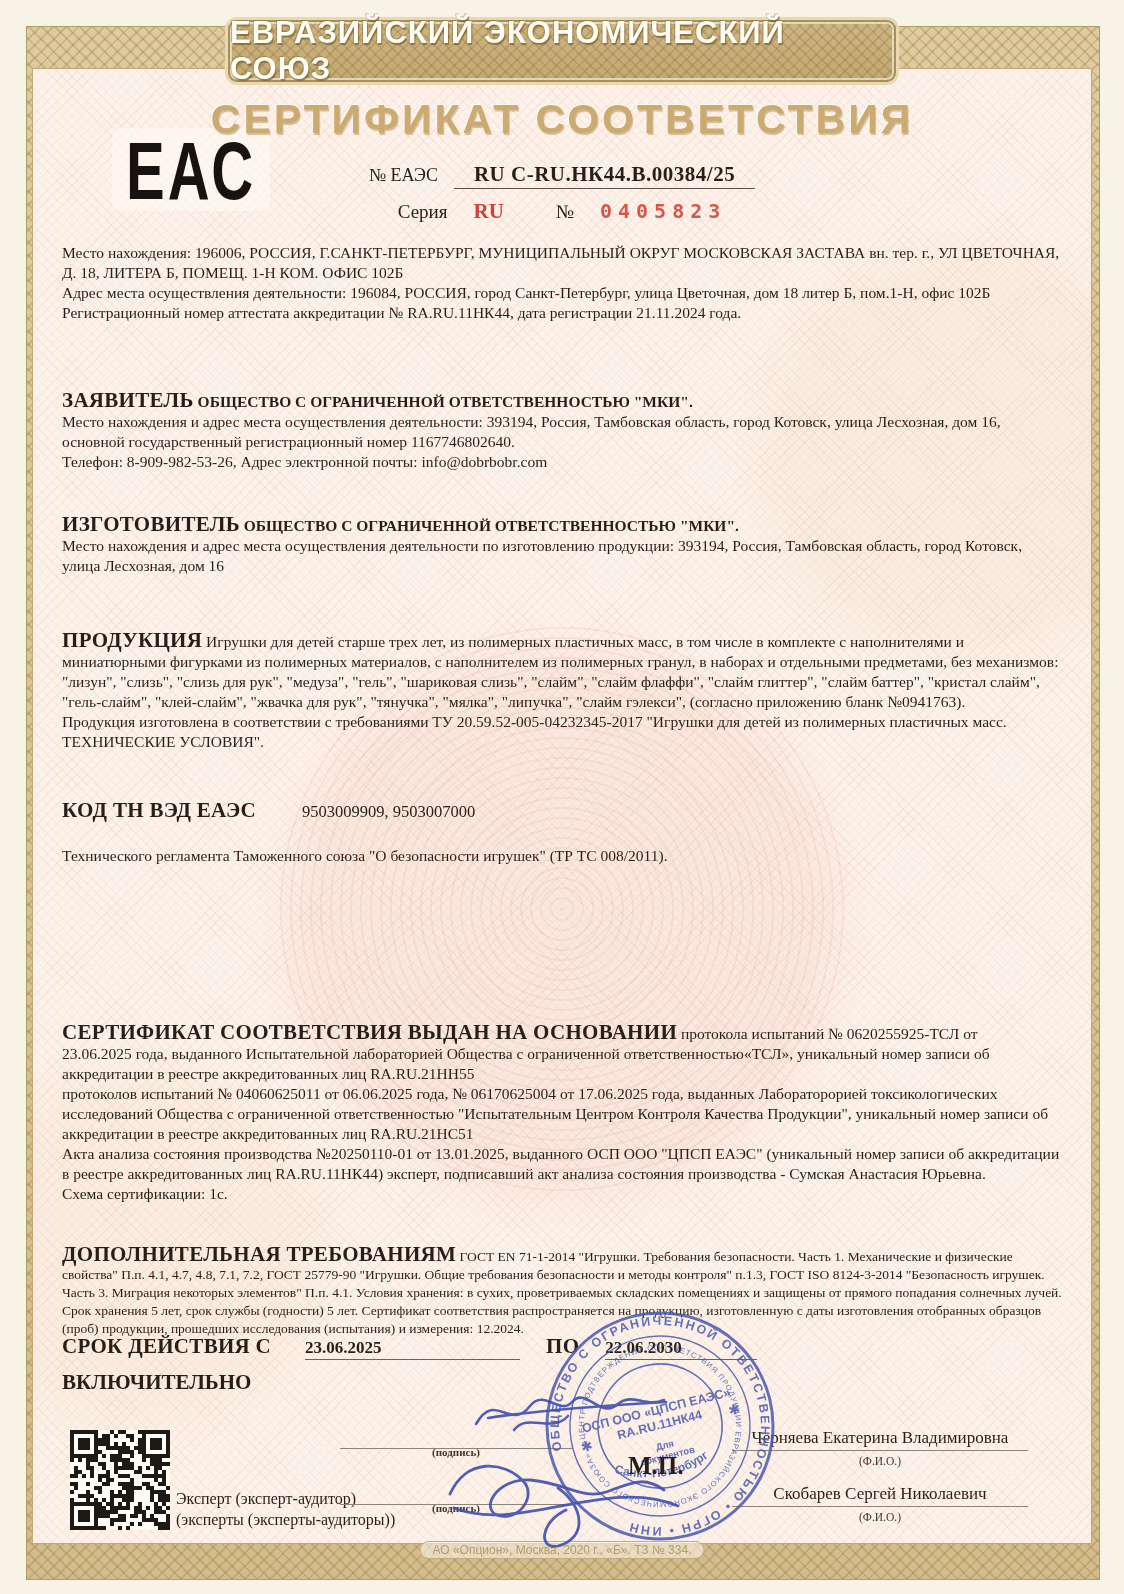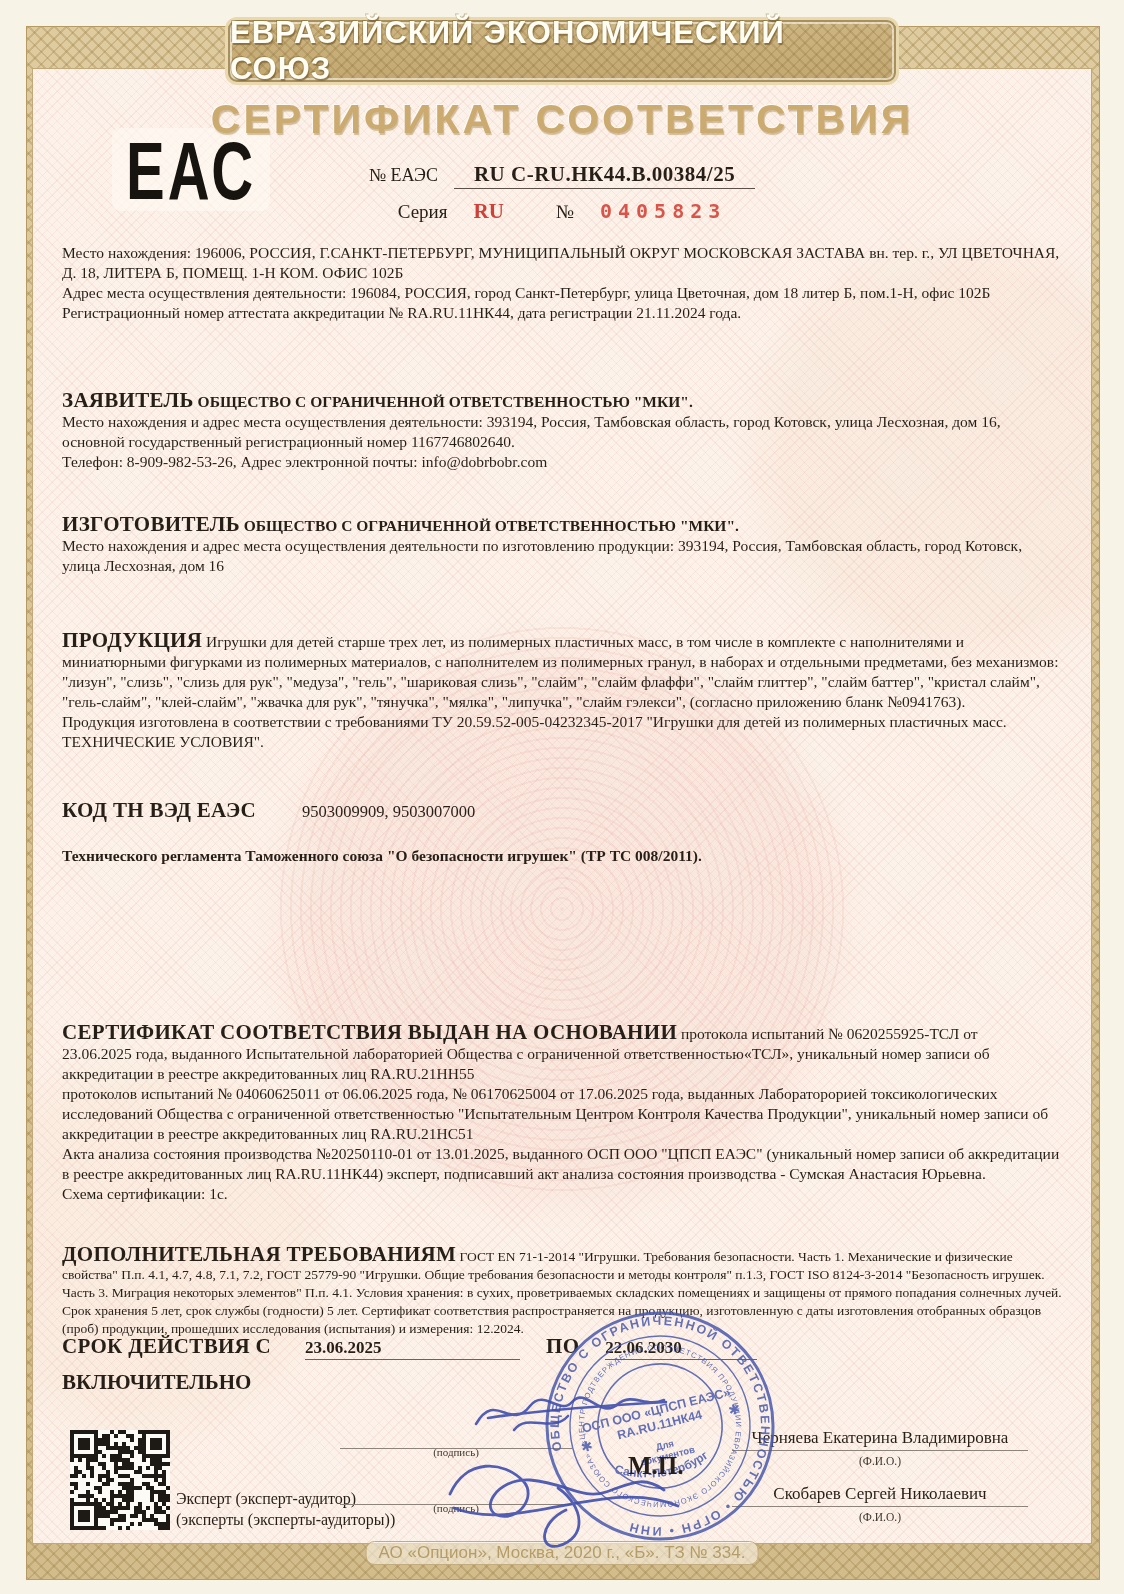--- a/index.html
+++ b/index.html
@@ -63,47 +63,47 @@
   #sec-manufacturer{top:514px}
   #sec-products{top:630px}
   #sec-tnved{top:800px}
   #sec-conforms{top:846px}
   #sec-basis{top:1022px}
   #sec-extra{top:1245px}
   #sec-extra p{font-size:13.5px;line-height:18px;}
   #sec-extra .h{font-size:21px;}
   #sec-validity{top:1336px}
   .kv{font-size:16.5px;margin-left:42px;}
-  .conf-line{margin-top:6px;font-weight:bold;}
+  .conf-line{margin-top:6px;}
   .validity-row{display:flex;align-items:baseline;}
   .validity-row .h{font-size:21px;}
   .date-ul{font-weight:bold;font-size:17px;border-bottom:1px solid #6b625a;padding-bottom:1px;}
   .d1{width:215px;margin-left:34px;}
   .po{margin-left:26px;}
   .d2{width:152px;margin-left:26px;}
   .incl{font-weight:bold;font-size:21px;margin-top:12px;}
   
   .qr{position:absolute;left:70px;top:1430px;width:100px;height:100px;background:#fdfbf5;z-index:3;}
   .qr i{position:absolute;width:4px;height:4px;background:#1d1a16;}
   .role{position:absolute;left:176px;width:225px;font-size:16px;line-height:21px;z-index:2;}
   #role-head{top:1430px}
   #role-expert{top:1488px}
   .sigline{position:absolute;left:340px;width:232px;z-index:2;border-bottom:1px solid #8d857b;height:24px;}
   #sigline1{top:1424px}
   #sigline2{top:1480px}
-  .sigline .cap{position:absolute;left:0;right:0;top:22px;text-align:center;font-size:11px;color:#3c362f;}
+  .sigline .cap{position:absolute;left:0;right:0;top:22px;text-align:center;font-size:11px;color:#3c362f;font-weight:bold;}
   .nameblock{position:absolute;left:732px;width:296px;z-index:2;text-align:center;}
   #name1{top:1428px}
   #name2{top:1484px}
   .nameblock .nm{display:block;font-size:17px;border-bottom:1px solid #8d857b;padding-bottom:2px;}
   .nameblock .cap{font-size:11.5px;color:#3c362f;}
   .mp{position:absolute;left:628px;top:1452px;font-size:25px;font-weight:bold;z-index:5;}
   .pill{position:absolute;left:50%;top:1541px;transform:translateX(-50%);z-index:3;
     border:1px solid #c3ab7d;border-radius:9px;padding:1px 12px;
-    font-family:"Liberation Sans","DejaVu Sans",sans-serif;font-size:17px;color:#b59c68;background:rgba(250,244,230,.6);}
+    font-family:"Liberation Sans","DejaVu Sans",sans-serif;font-size:12px;color:#b59c68;background:rgba(250,244,230,.6);}
   
   .stamp{position:absolute;left:542px;top:1308px;width:236px;height:236px;z-index:4;
     transform:rotate(-14deg);opacity:.85;}
   .sig{position:absolute;z-index:5;opacity:.9;}
   #sig1{left:468px;top:1372px;}
   #sig2{left:438px;top:1446px;}
 </style>
 </head>
 <body>
 

